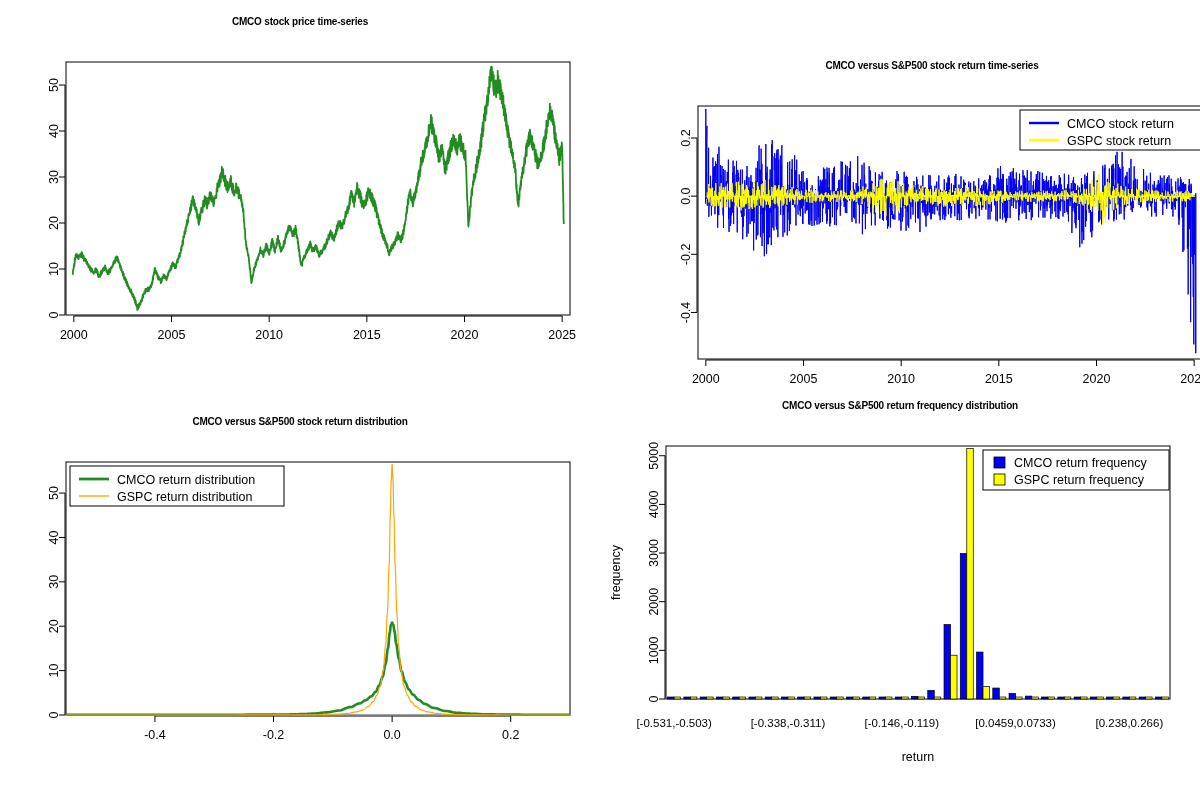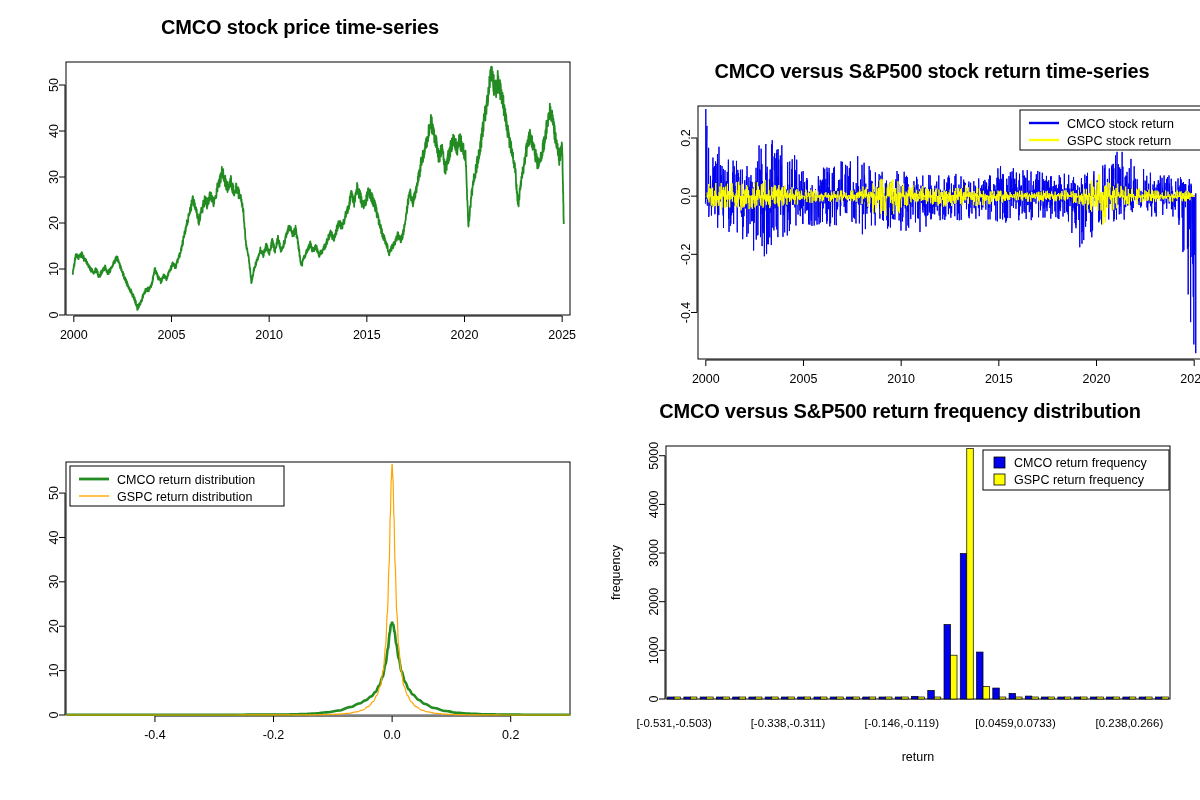--- a/index.html
+++ b/index.html
@@ -28,21 +28,21 @@
   #panel-tl { left: 0;   top: 0;   }
   #panel-tr { left: 632px; top: 0; margin-top: 44px; }
   #panel-bl { left: 0;   top: 400px; }
   #panel-br { left: 600px; top: 384px; }
 
   .panel-title {
     position: absolute;
     left: 0;
     right: 0;
     text-align: center;
-    font-size: 20px;
+    font-size: 10px;
     font-weight: bold;
     letter-spacing: -0.2px;
     color: #000;
   }
   #panel-tl .panel-title,
   #panel-tr .panel-title { top: 16px; }
   #panel-bl .panel-title,
   #panel-br .panel-title { top: 16px; }
 
   .plotsvg {
@@ -170,20 +170,21 @@
           <rect x="388" y="66" width="181" height="40" class="legendbox"></rect>
           <line x1="397" y1="79" x2="427" y2="79" stroke="#0000EE" stroke-width="2.4"></line>
           <text x="435" y="83.5" class="legend-text">CMCO stock return</text>
           <line x1="397" y1="96" x2="427" y2="96" stroke="#FFFF00" stroke-width="2.4"></line>
           <text x="435" y="100.5" class="legend-text">GSPC stock return</text>
         </g>
       </svg>
   </div>
 
   <div class="panel" id="panel-bl">
+    <div class="panel-title">CMCO versus S&amp;P500 stock return distribution</div>
     <svg class="plotsvg" id="svg-bl" width="600" height="400">
         <rect x="66" y="62" width="504" height="253" class="box"></rect>
         <g>
           <line x1="65" y1="315" x2="65" y2="93.0701754385965" class="tick"></line>
           <line x1="65" y1="315" x2="59" y2="315" class="tick"></line>
           <text x="54" y="315" class="axis-label" text-anchor="middle" dominant-baseline="central" transform="rotate(-90 54 315)">0</text>
           <line x1="65" y1="270.6140350877193" x2="59" y2="270.6140350877193" class="tick"></line>
           <text x="54" y="270.6140350877193" class="axis-label" text-anchor="middle" dominant-baseline="central" transform="rotate(-90 54 270.6140350877193)">10</text>
           <line x1="65" y1="226.2280701754386" x2="59" y2="226.2280701754386" class="tick"></line>
           <text x="54" y="226.2280701754386" class="axis-label" text-anchor="middle" dominant-baseline="central" transform="rotate(-90 54 226.2280701754386)">20</text>

